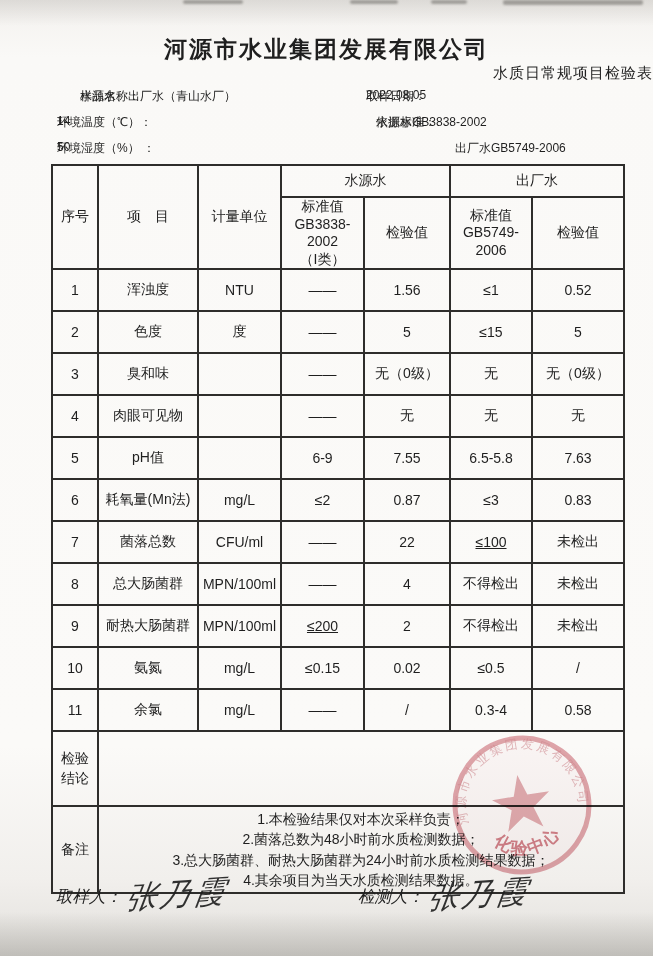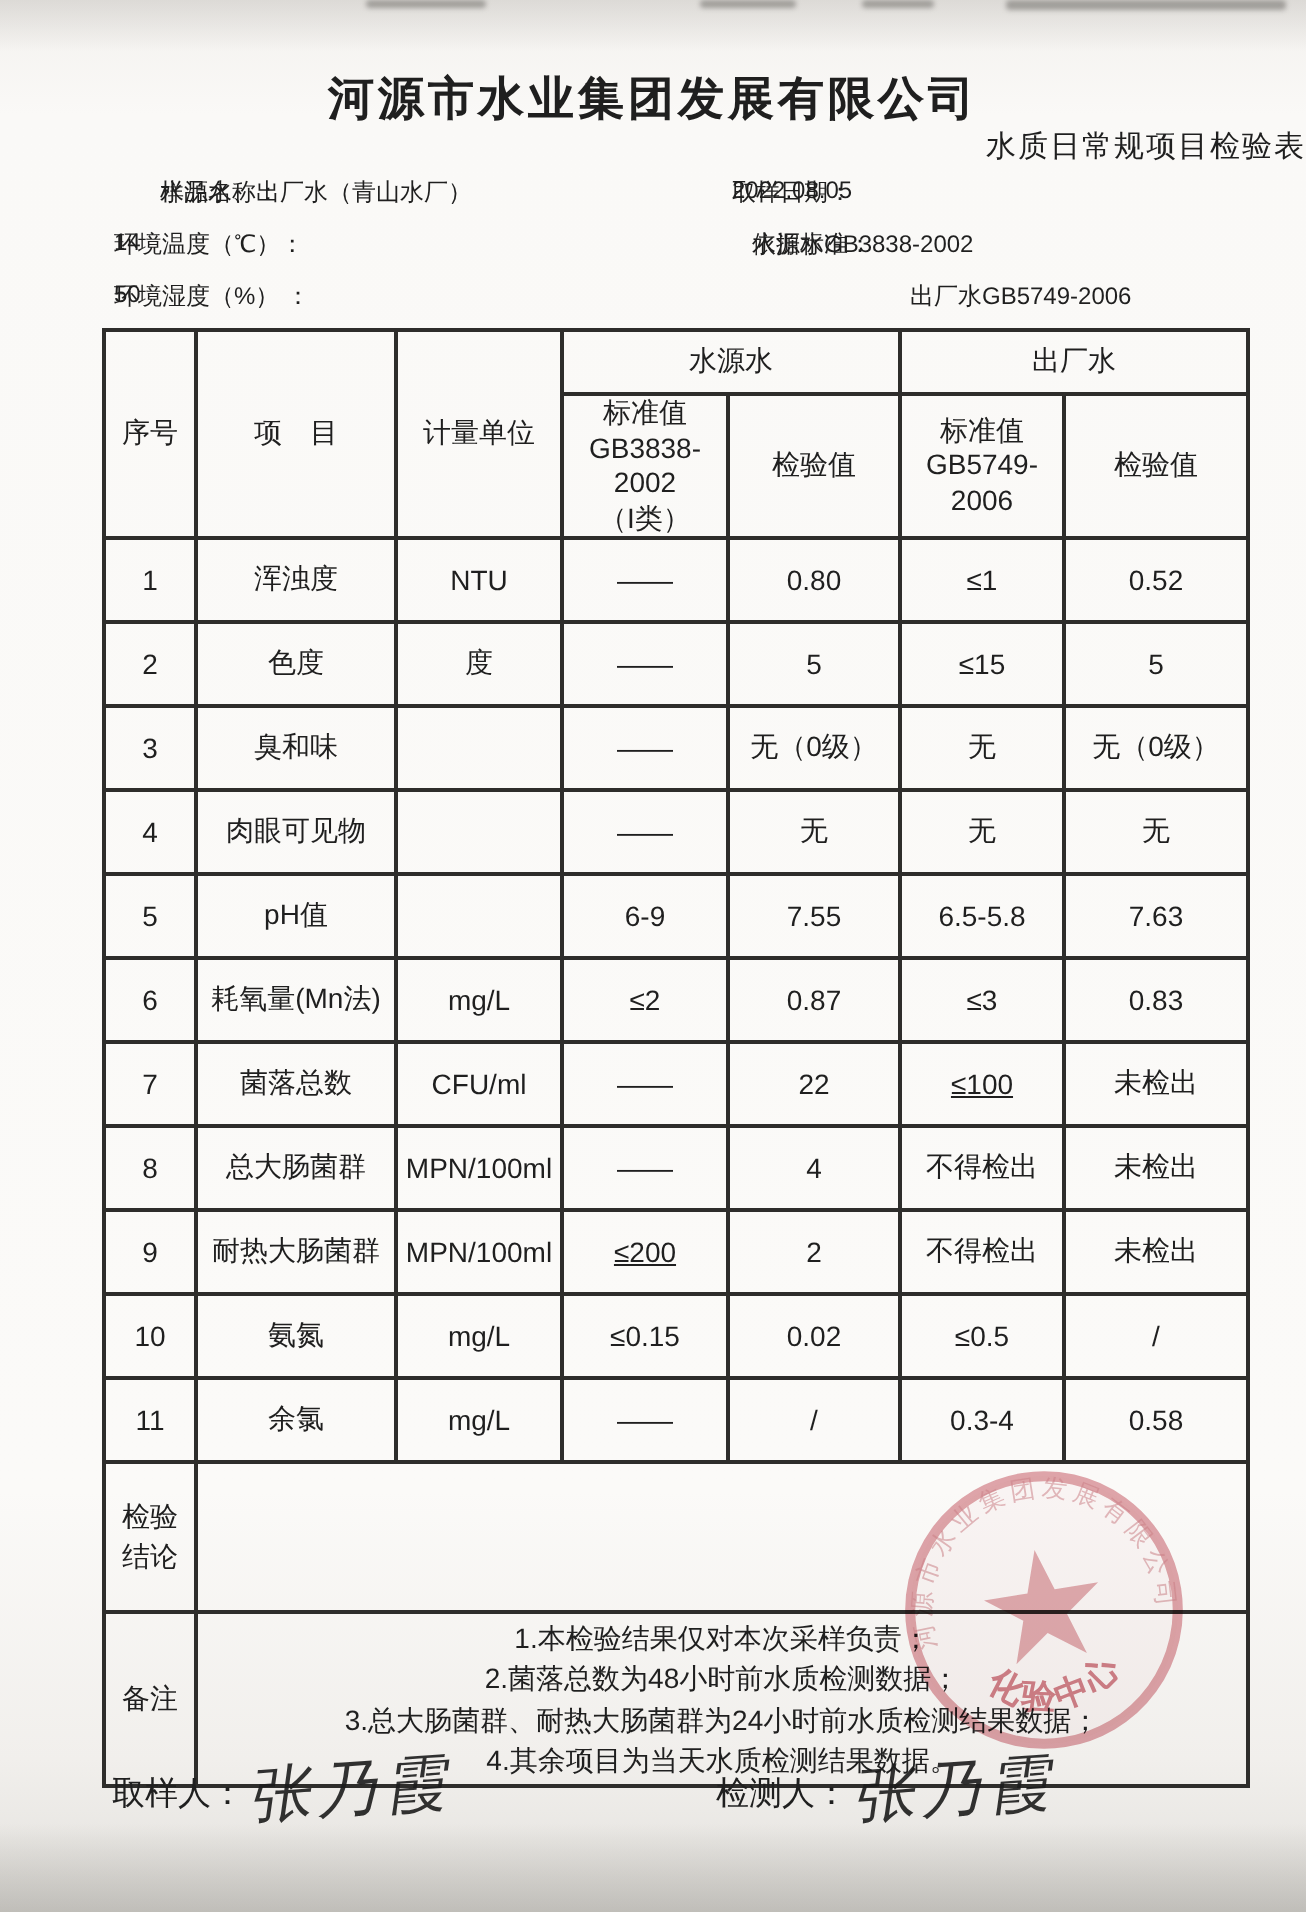--- a/index.html
+++ b/index.html
@@ -38,21 +38,21 @@
   tr.concl{height:75px}
   tr.remarks{height:87px}
   th.std{font-size:12.5px;line-height:1.25;white-space:pre-line;}
   td.c-item{text-align:left;padding-left:7px;}
   td.u, .u{text-decoration:underline;margin-left:37px;}
   td.label-cell{white-space:pre-line;font-size:14.5px;line-height:1.4;}
   td.remarks-cell{
     text-align:left;padding-left:9px;font-size:14.5px;line-height:1.45;
     white-space:pre-line;vertical-align:middle;margin-top:35px;
   }
-  .sig-row{position:absolute;top:876px;left:0;width:653px;height:50px;font-size:16.5px;}
+  .sig-row{position:absolute;top:876px;left:0;width:653px;height:50px;font-size:16.5px;font-style:italic;}
   .sig-row .lbl{position:absolute;top:10px;white-space:nowrap;}
   .sampler-lbl{left:56px}.tester-lbl{left:358px}
   .signature{
     position:absolute;top:-2px;font-size:31px;letter-spacing:3px;white-space:nowrap;
     transform:rotate(-4deg) skewX(-12deg);color:#1c1c1c;opacity:.9;
   }
   .sampler-sig{left:126px}.tester-sig{left:428px}
   svg.stamp{
     position:absolute;left:446px;top:729px;width:152px;height:152px;
     transform:rotate(-9deg);mix-blend-mode:multiply;opacity:.9;pointer-events:none;
@@ -129,21 +129,21 @@
 GB5749-2006</th>
       <th>检验值</th>
     </tr>
   </thead>
   <tbody id="rows">
       <tr class="data">
         <td class="c-no">1</td>
         <td class="c-item">浑浊度</td>
         <td>NTU</td>
         <td>——</td>
-        <td>0.80</td>
+        <td>1.56</td>
         <td>≤1</td>
         <td>0.52</td>
       </tr>
       <tr class="data">
         <td class="c-no">2</td>
         <td class="c-item">色度</td>
         <td>度</td>
         <td>——</td>
         <td>5</td>
         <td>≤15</td>

